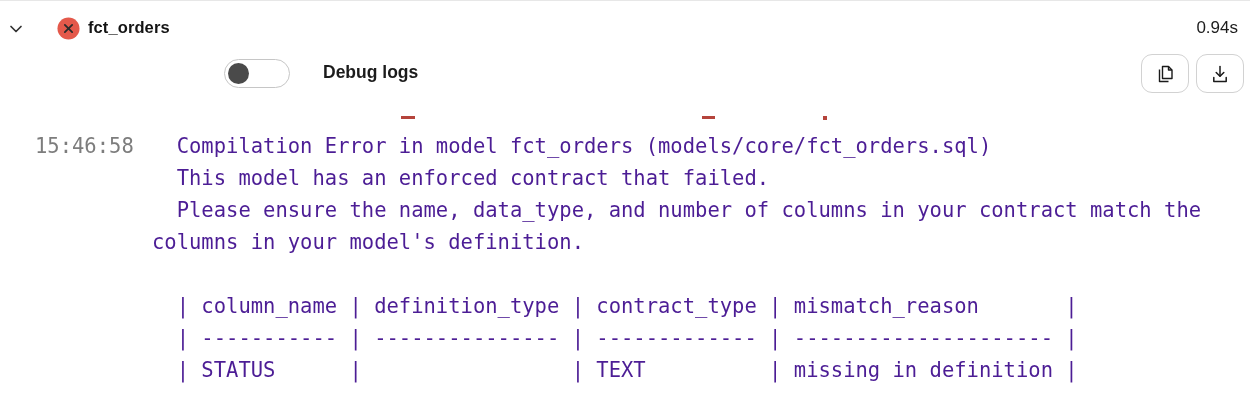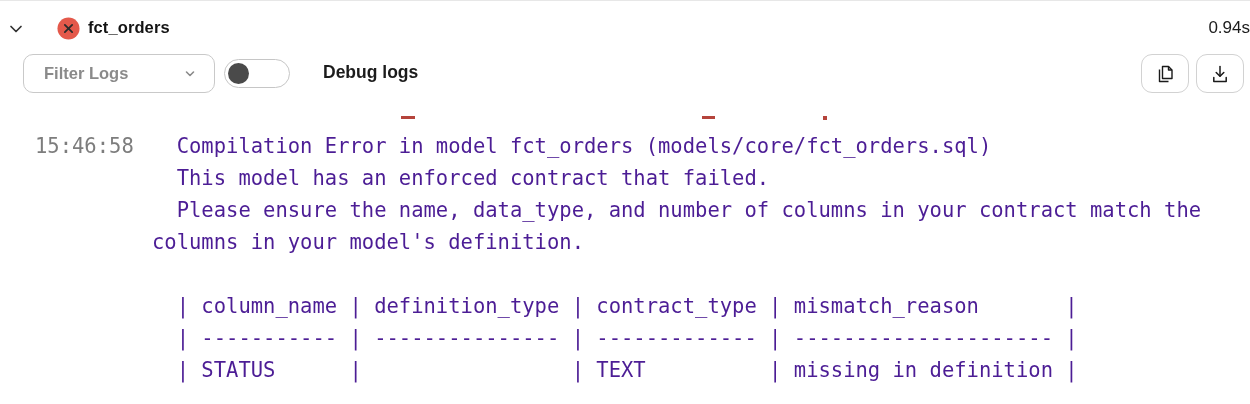--- a/index.html
+++ b/index.html
@@ -8,21 +8,21 @@
     overflow:hidden; font-family:"Liberation Sans", sans-serif;
     border-top:1px solid #e7e7e7; box-sizing:border-box;
   }
 
   
   .collapse-btn { position:absolute; left:6px; top:18px; width:20px; height:20px;
     background:none; border:none; padding:0; cursor:pointer; }
   .error-badge { position:absolute; left:57px; top:16px; width:23px; height:23px; }
   .model-title { position:absolute; left:88px; top:17px; font-size:16.5px;
     font-weight:700; color:#141414; letter-spacing:.1px; }
-  .run-duration { position:absolute; right:0; top:17px; font-size:17px;
+  .run-duration { position:absolute; right:12px; top:17px; font-size:17px;
     color:#1c1c1c;text-align:right; }
 
   
   .filter-btn { position:absolute; left:23px; top:53px; width:192px; height:39px;
     border:1px solid #c9c9c9; border-radius:10px; background:#fff;
     display:flex; align-items:center; justify-content:space-between;
     padding:0 17px 0 20px; box-sizing:border-box; cursor:pointer; }
   .filter-btn-label { color:#8a8a8a; font-size:16.5px; font-weight:600; }
 
   .toggle { position:absolute; left:224px; top:58px; width:66px; height:29px;
@@ -70,28 +70,20 @@
   <span class="error-badge">
     <svg width="23" height="23" viewBox="0 0 24 24">
       <circle cx="12" cy="12" r="11.5" fill="#e4594b"></circle>
       <path d="M8.2 8.2 L15.8 15.8 M15.8 8.2 L8.2 15.8" stroke="#2b2b2b" stroke-width="1.9" stroke-linecap="round"></path>
     </svg>
   </span>
 
   <div class="model-title">fct_orders</div>
   <div class="run-duration">0.94s</div>
 
-  <div class="filter-btn">
-    <span class="filter-btn-label">Filter Logs</span>
-    <span style="display:flex;">
-      <svg width="14" height="14" viewBox="0 0 14 14">
-        <path d="M3.5 5 L7 8.5 L10.5 5" fill="none" stroke="#8a8a8a" stroke-width="1.6" stroke-linecap="round" stroke-linejoin="round"></path>
-      </svg>
-    </span>
-  </div>
 
   <div class="toggle">
     <div class="toggle-knob"></div>
   </div>
   <div class="debug-label">Debug logs</div>
 
   <div class="icon-btn copy">
     <span style="display:flex;">
       <svg width="22" height="22" viewBox="0 0 22 22" fill="none" stroke="#1a1a1a" stroke-width="1.4" stroke-linejoin="round">
         <path d="M5.5 6.5 V18.5 H14.5"></path>

